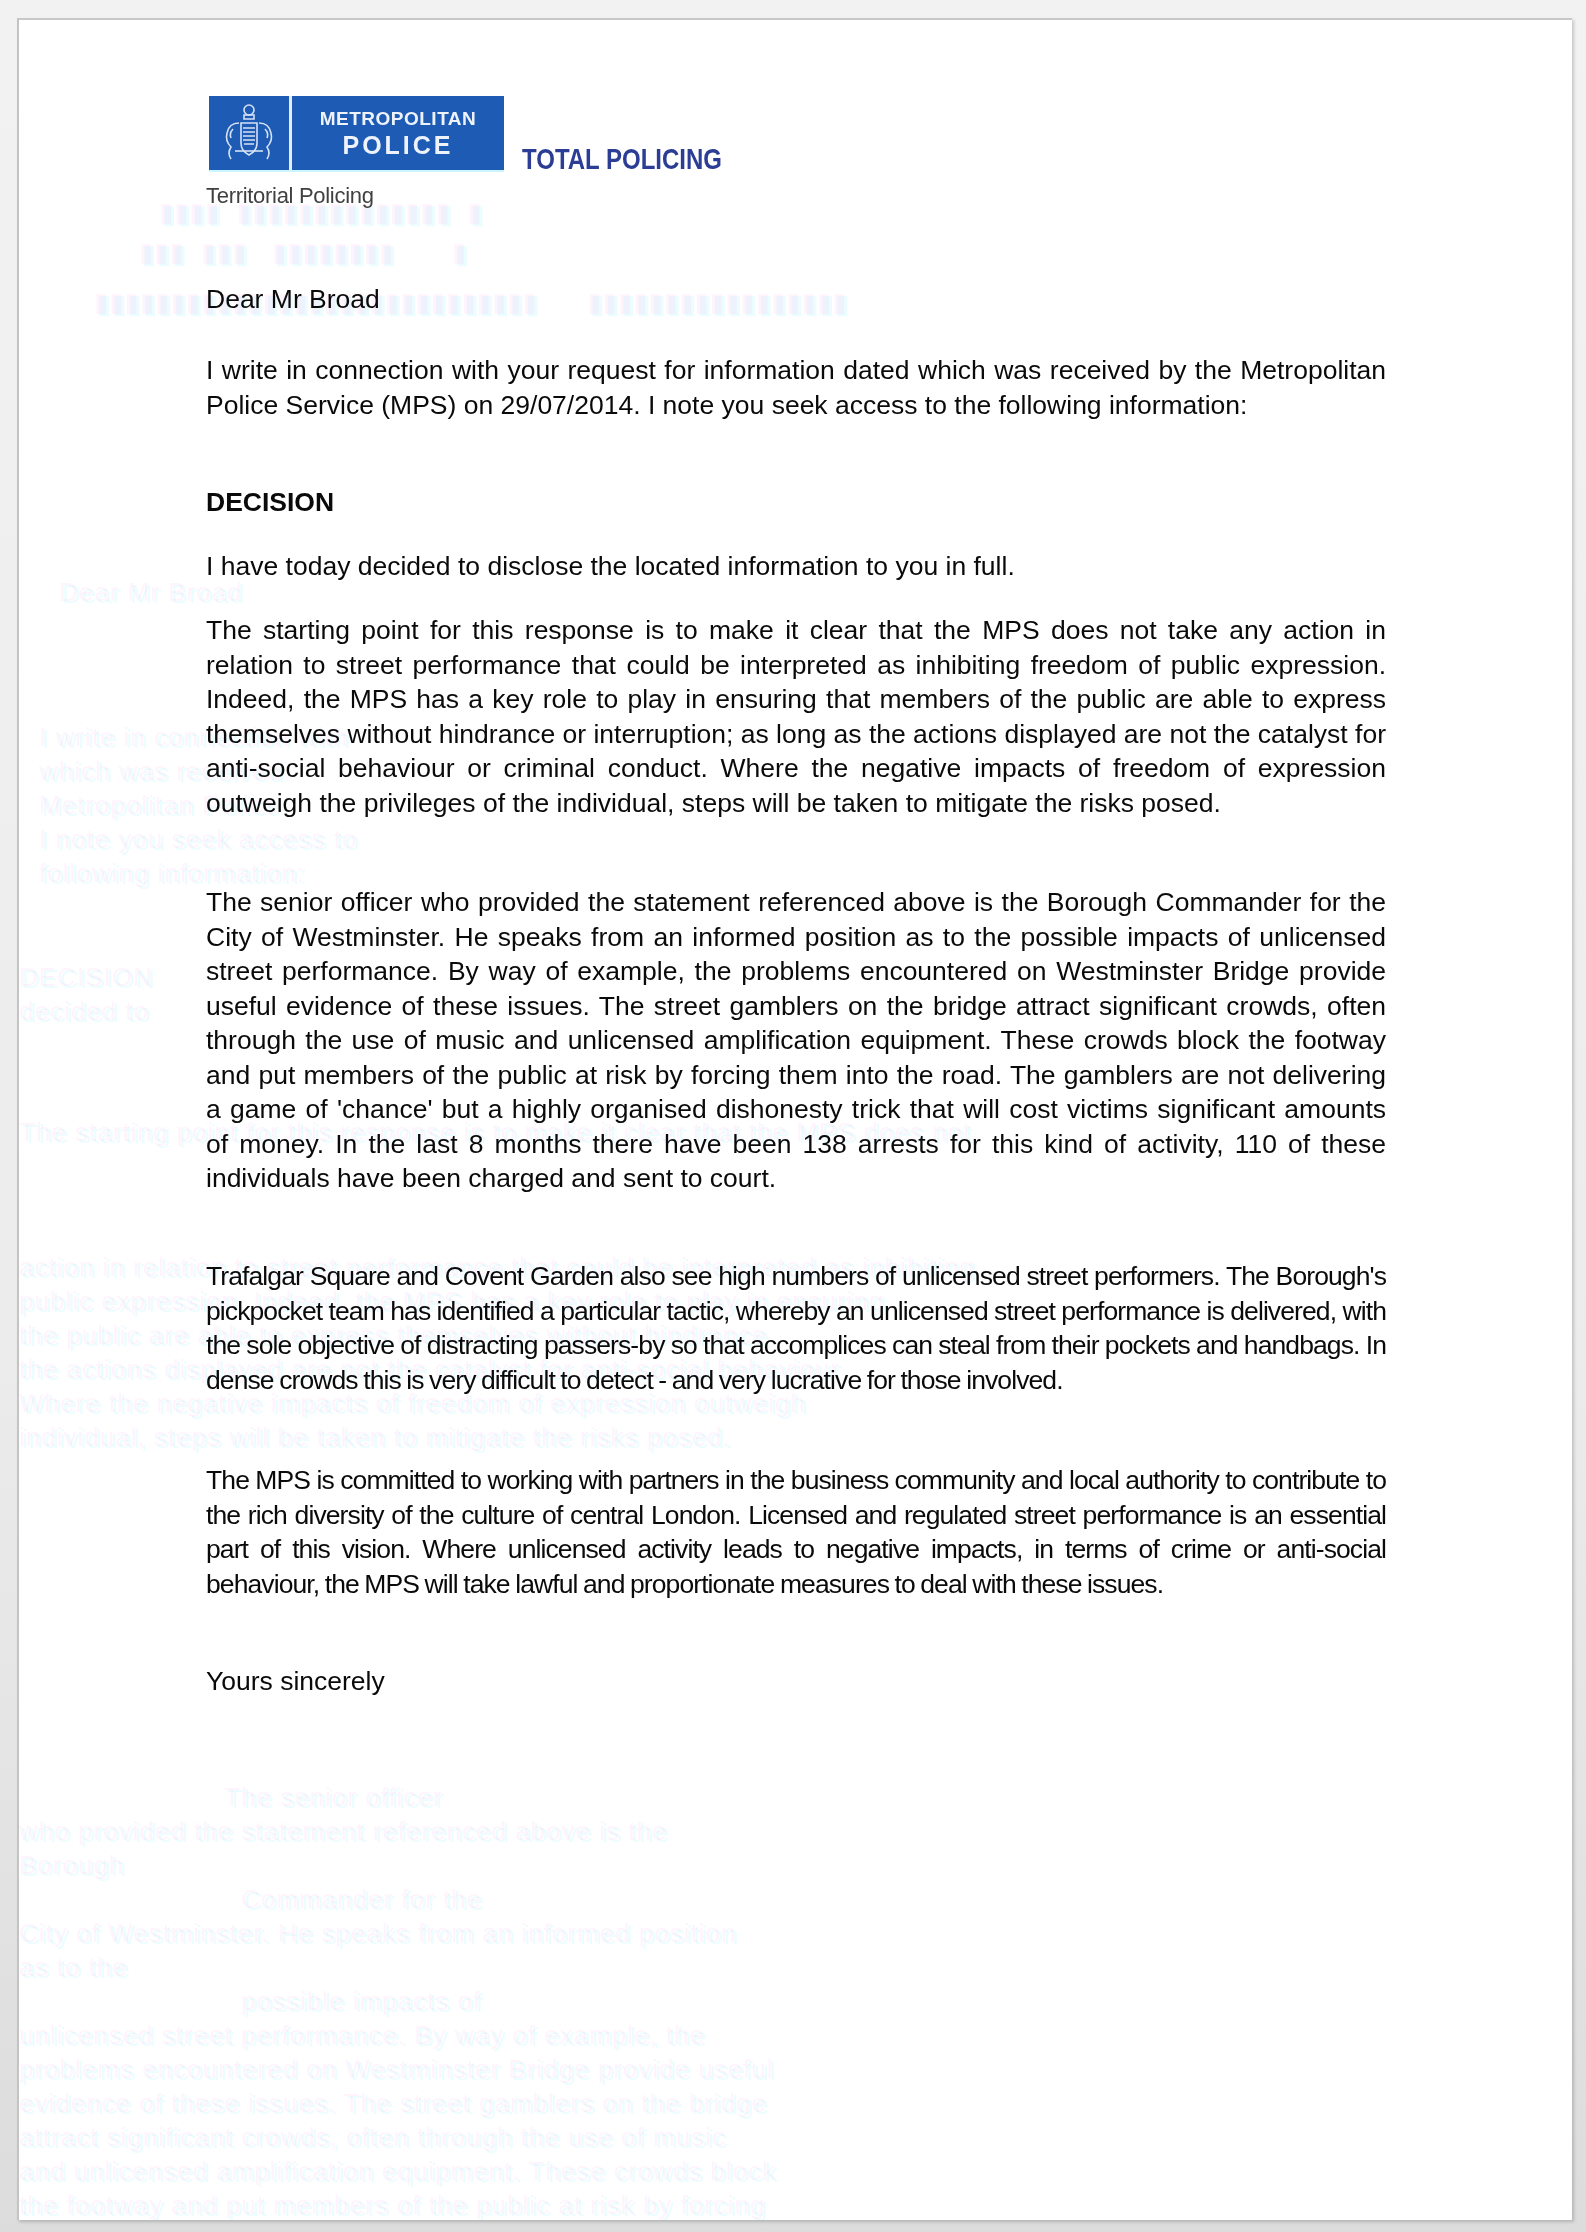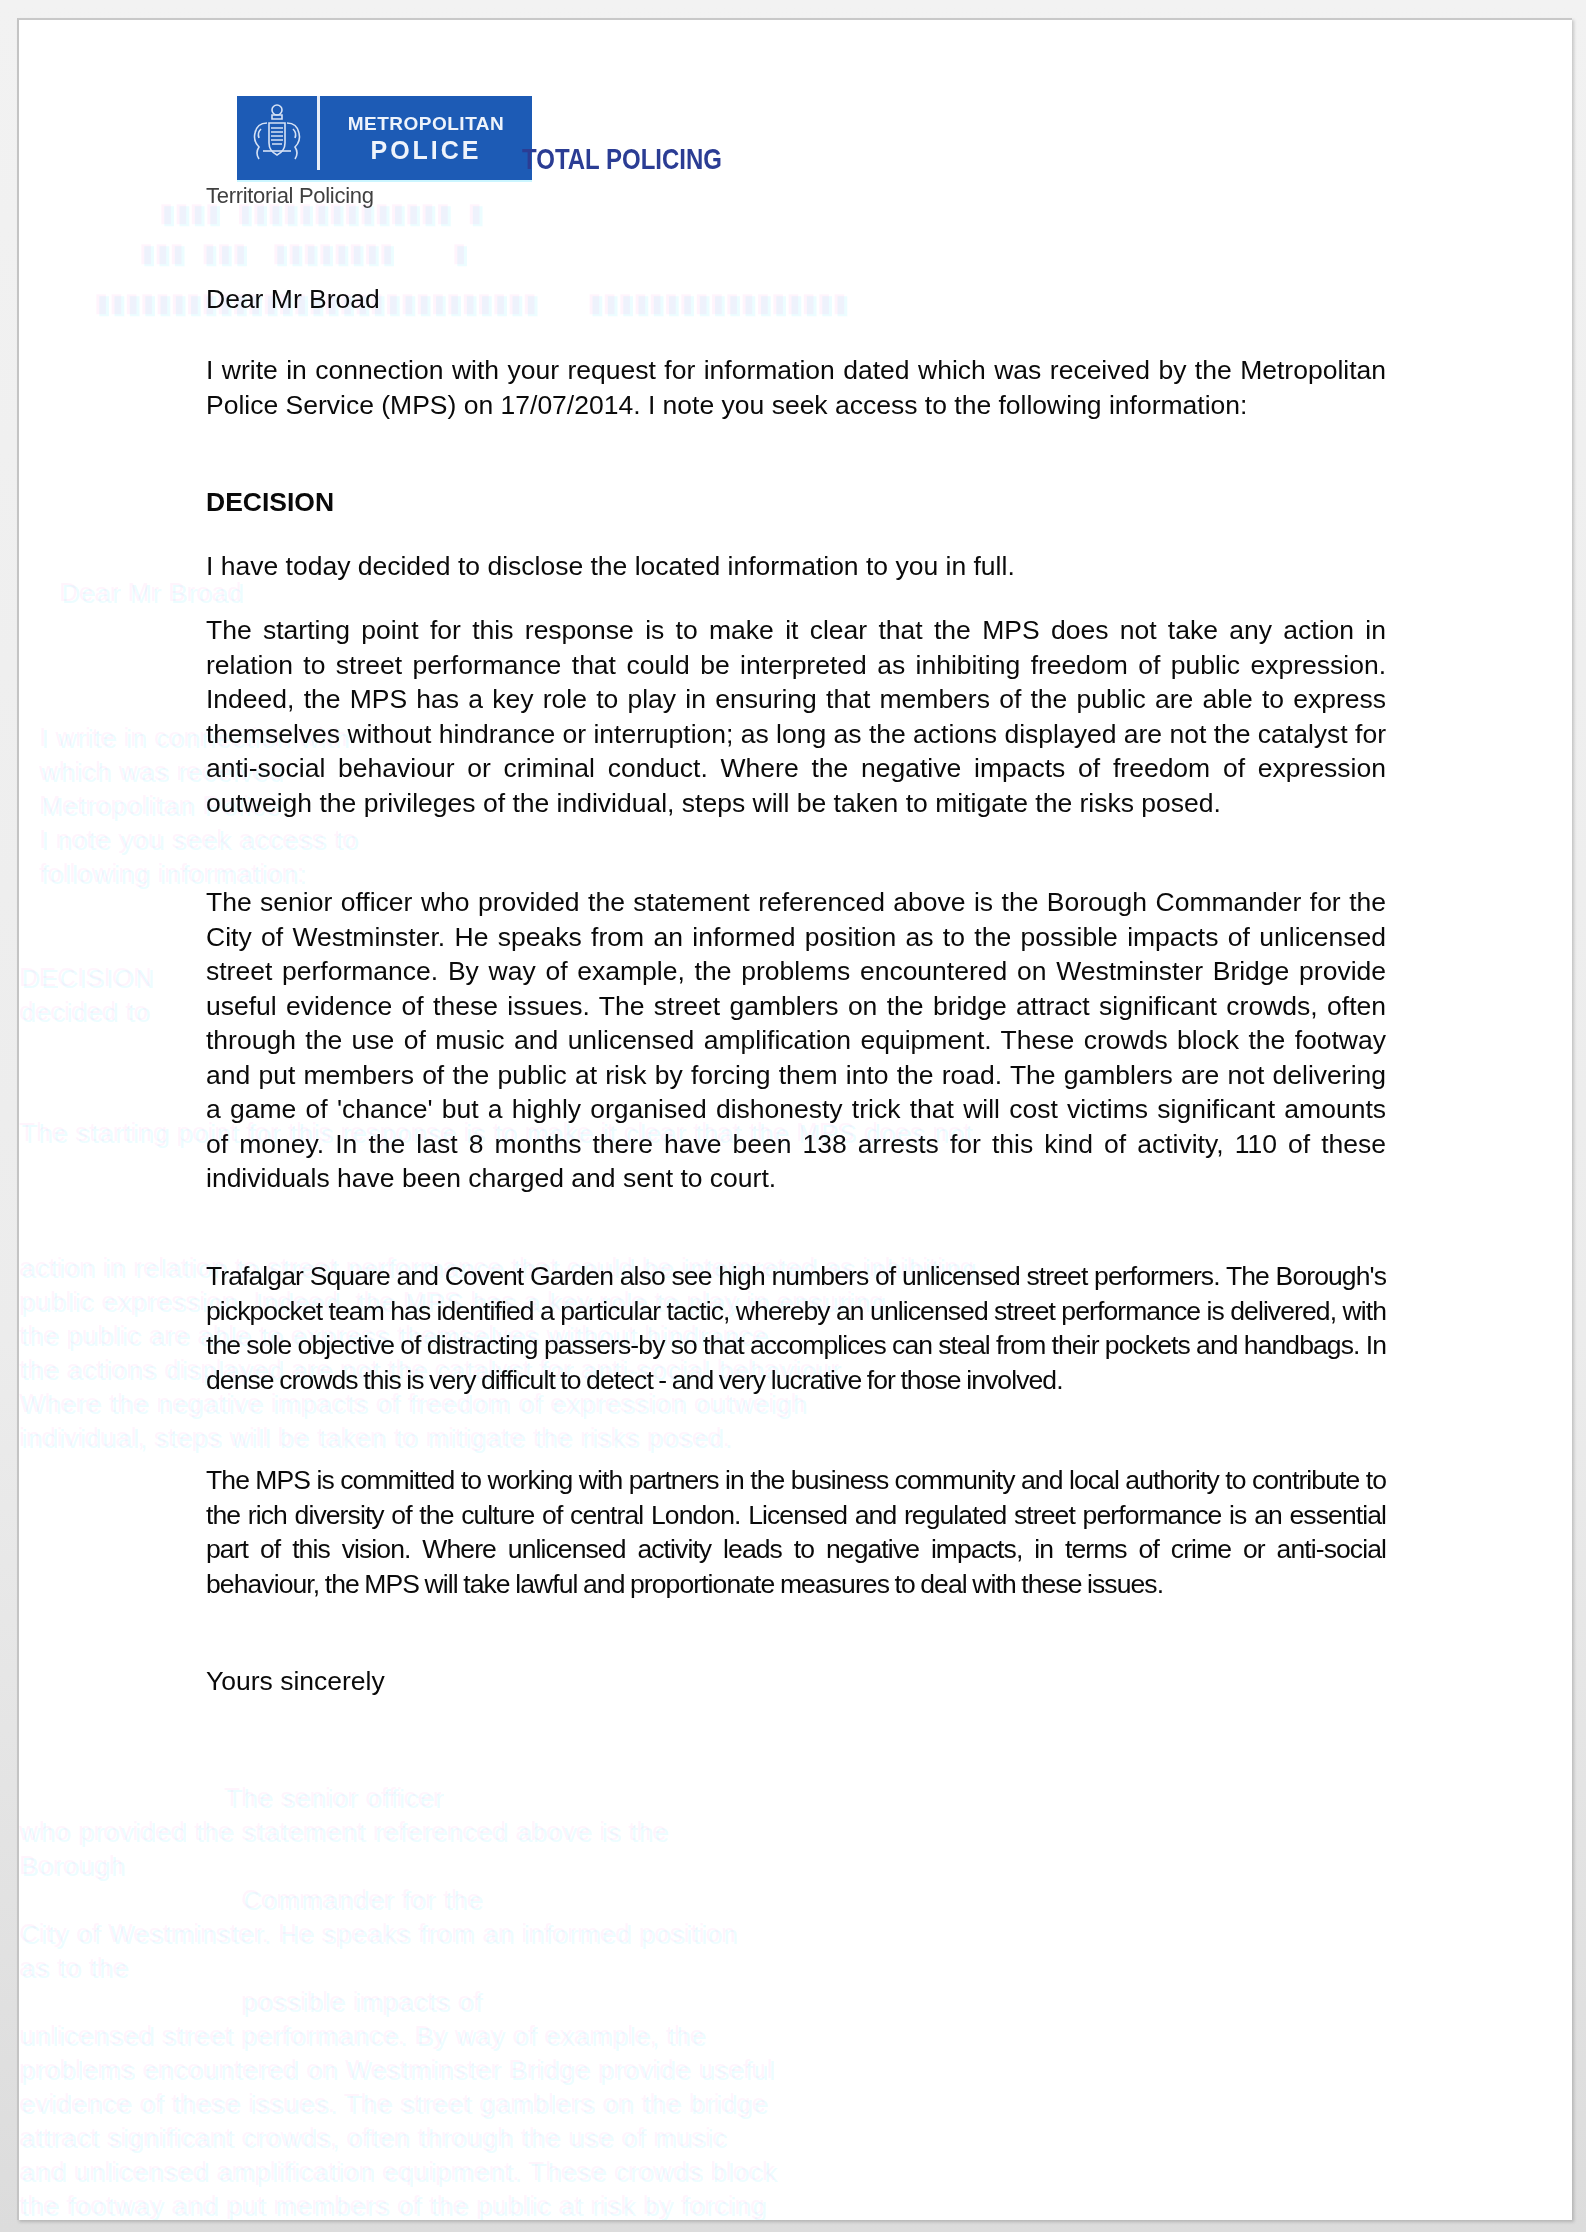--- a/index.html
+++ b/index.html
@@ -37,25 +37,24 @@
       text-shadow: 3px 2px 0 rgba(120, 240, 255, 0.14);
       pointer-events: none;
       letter-spacing: 1px;
     }
     
     .logo-box {
       position: absolute;
       left: 190px;
       top: 76px;
       width: 295px;
-      height: 84px;
+      height: 74px;
       background: #1d5bb5;
       display: flex;
       box-shadow: 0 2px 0 rgba(110,230,255,0.35);
-      margin-left: 28px;
     }
     .logo-crest {
       width: 80px;
       height: 74px;
       border-right: 3px solid #e8eef8;
       display: flex;
       align-items: center;
       justify-content: center;
     }
     .logo-words {
@@ -176,21 +175,21 @@
       <span class="logo-line1">METROPOLITAN</span>
       <span class="logo-line2">POLICE</span>
     </div>
   </div>
 
   <div class="tagline">TOTAL POLICING</div>
   <div class="division">Territorial Policing</div>
 
   <div class="text-col left" style="top:262px;">Dear Mr Broad</div>
 
-  <div class="text-col" style="top:333px;">I write in connection with your request for information dated which was received by the Metropolitan Police Service (MPS) on 17/07/2014.  I note you seek access to the following information:</div>
+  <div class="text-col" style="top:333px;">I write in connection with your request for information dated which was received by the Metropolitan Police Service (MPS) on 29/07/2014.  I note you seek access to the following information:</div>
 
   <div class="text-col left" style="top:529px;">I have today decided to disclose the located information to you in full.</div>
 
   <div class="text-col left bold" style="top:465px;">DECISION</div>
 
   <div class="text-col" style="top:593px;">The starting point for this response is to make it clear that the MPS does not take any action in relation to street performance that could be interpreted as inhibiting freedom of public expression. Indeed, the MPS has a key role to play in ensuring that members of the public are able to express themselves without hindrance or interruption; as long as the actions displayed are not the catalyst for anti-social behaviour or criminal conduct. Where the negative impacts of freedom of expression outweigh the privileges of the individual, steps will be taken to mitigate the risks posed.</div>
 
   <div class="text-col" style="top:865px;">The senior officer who provided the statement referenced above is the Borough Commander for the City of Westminster. He speaks from an informed position as to the possible impacts of unlicensed street performance. By way of example, the problems encountered on Westminster Bridge provide useful evidence of these issues. The street gamblers on the bridge attract significant crowds, often through the use of music and unlicensed amplification equipment. These crowds block the footway and put members of the public at risk by forcing them into the road. The gamblers are not delivering a game of 'chance' but a highly organised dishonesty trick that will cost victims significant amounts of money. In the last 8 months there have been 138 arrests for this kind of activity, 110 of these individuals have been charged and sent to court.</div>
 
   <div class="text-col condensed" style="top:1239px;">Trafalgar Square and Covent Garden also see high numbers of unlicensed street performers. The Borough's pickpocket team has identified a particular tactic, whereby an unlicensed street performance is delivered, with the sole objective of distracting passers-by so that accomplices can steal from their pockets and handbags. In dense crowds this is very difficult to detect - and very lucrative for those involved.</div>

